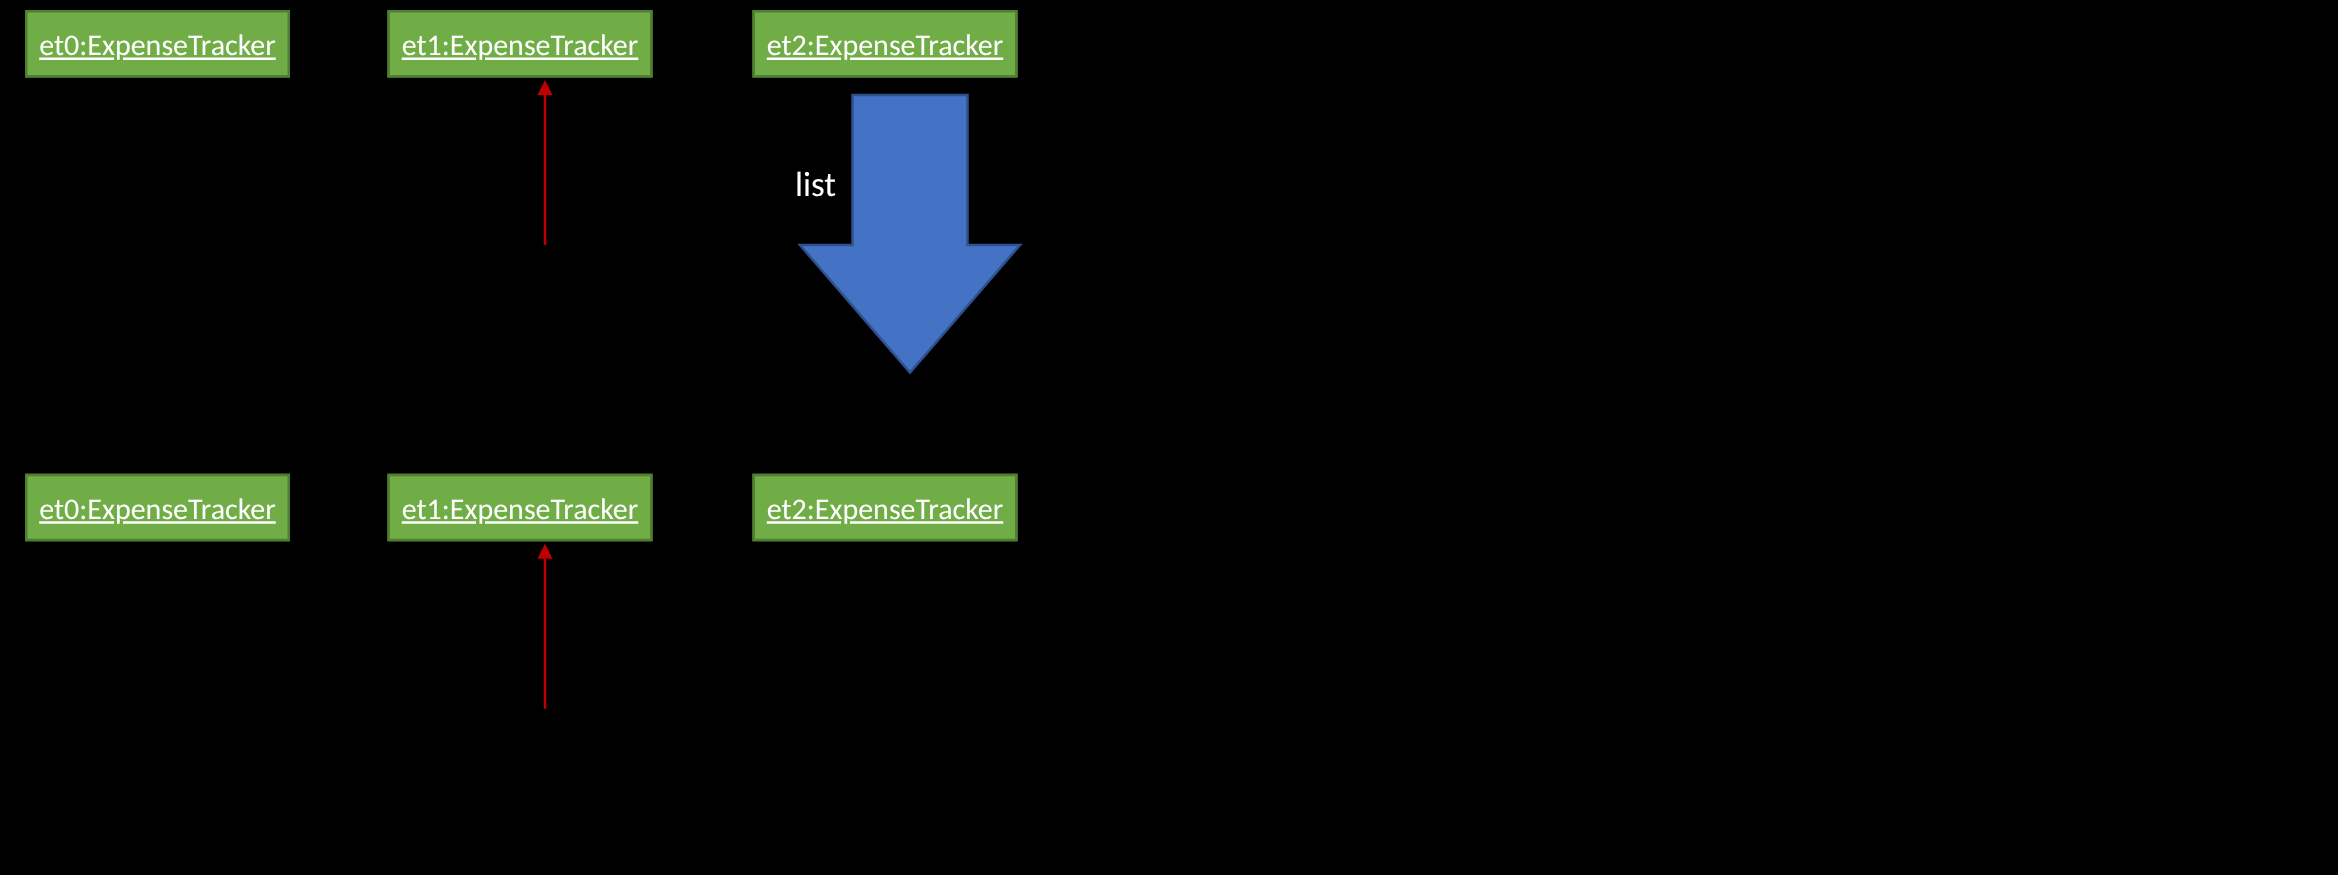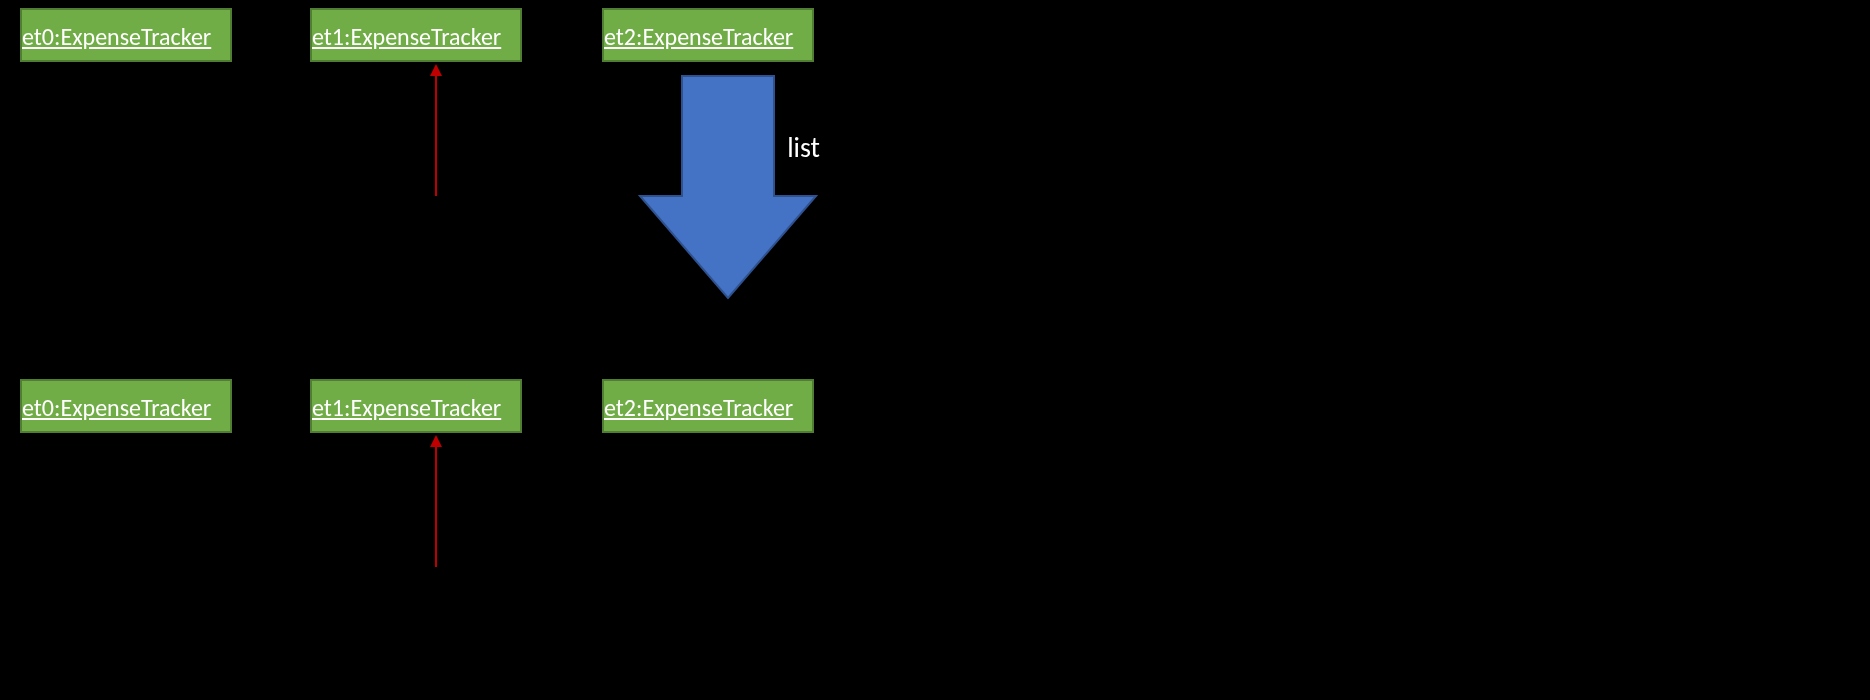--- a/index.html
+++ b/index.html
@@ -12,21 +12,21 @@
     position: relative;
     overflow: hidden;
   }
   .box {
     position: absolute;
     background: #70ad47;          
     border: 2px solid #507e32;
     color: #fff;
     font-size: 24px;
     text-decoration: underline;
-    text-align: left;
+    text-align: center;
     line-height: 54px;
     width: 212px;
     height: 54px;
     box-sizing: border-box;
   }
   .red-arrow-line {
     position: absolute;
     width: 2px;
     background: #c00000;
   }
@@ -38,21 +38,21 @@
     border-right: 6px solid transparent;
     border-bottom: 12px solid #c00000;
   }
   .big-arrow {
     position: absolute;
   }
   .big-arrow-label {
     position: absolute;
     color: #fff;
     font-size: 28px;
-    text-align: right;
+    text-align: left;
     font-family: "Calibri", "Segoe UI", Arial, sans-serif;
   }
 </style>
 </head>
 <body>
 
 <div class="box" style="left:20px;  top:8px;">et0:ExpenseTracker</div>
 <div class="box" style="left:310px; top:8px;">et1:ExpenseTracker</div>
 <div class="box" style="left:602px; top:8px;">et2:ExpenseTracker</div>
 

